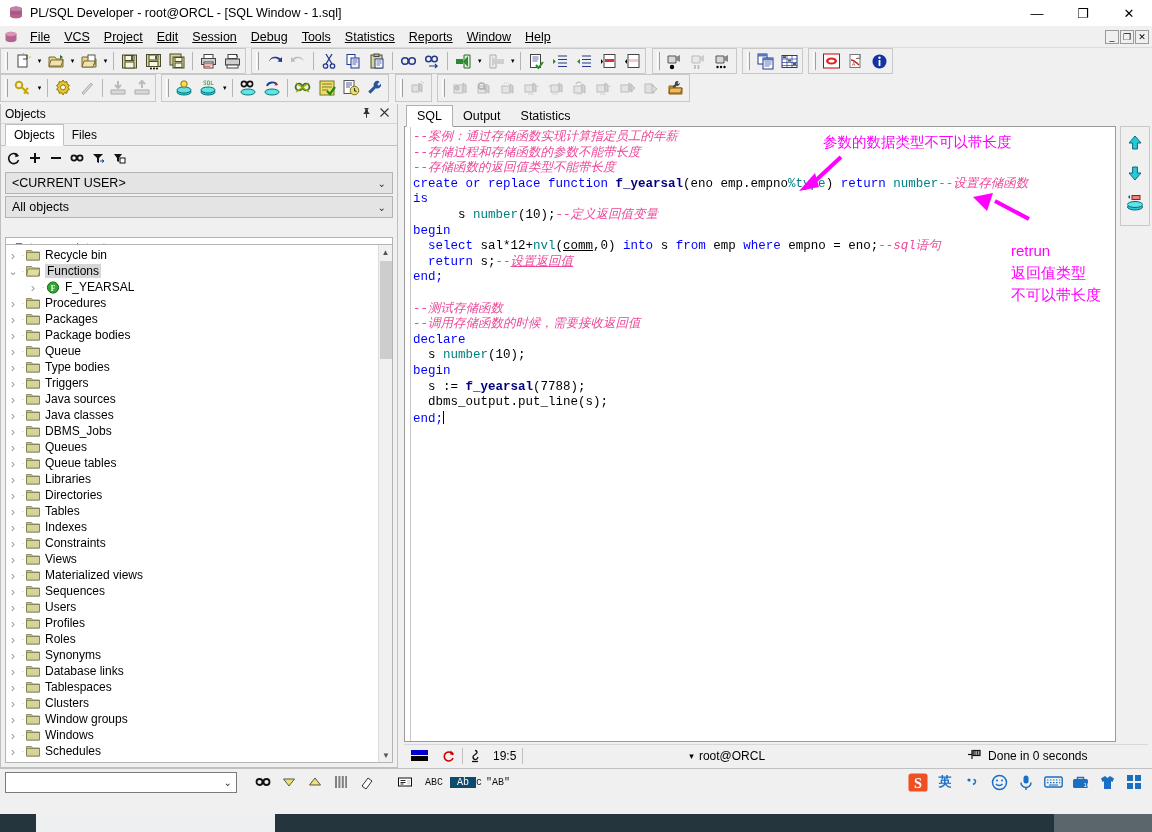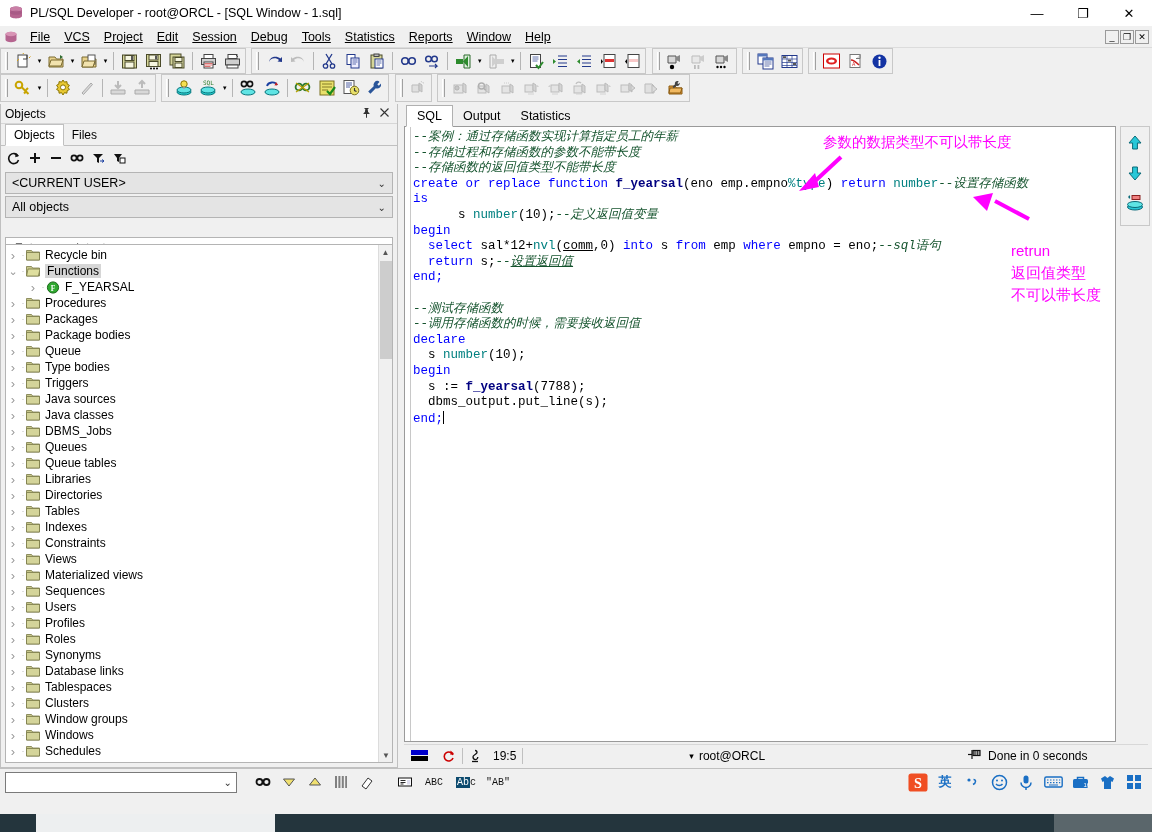--- a/index.html
+++ b/index.html
@@ -118,21 +118,21 @@
   .gutter { position:absolute; left:0; top:0; bottom:0; width:6px; background:#fff;
             border-right:1px solid #c8c8c8; }
   .code {
     position:absolute; left:8px; top:3px; right:2px; bottom:2px;
     font-family:"Liberation Mono", monospace; font-size:12.5px; line-height:15.6px;
     white-space:pre; color:#000; overflow:hidden;
   }
   .kw { color:#0000ff; }
   .kw2 { color:#008080; }
   .ident { color:#000080; font-weight:bold; }
-  .cmt { color:#14532d; font-style:italic;text-align:right; }
+  .cmt { color:#ec4899; font-style:italic;text-align:right; }
   .plain { color:#000000; }
   .cursor { display:inline-block; width:1px; height:13px; background:#000;
             vertical-align:-2px; }
 
   .annot { position:absolute; color:#ff00ff; font-size:14px; line-height:19px;
            font-family:"Liberation Sans", sans-serif; white-space:pre; }
 
   .right-rail {
     position:absolute; right:2px; top:22px; width:30px; height:100px;
     background:#f0f0f0; border:1px solid #c8c8c8;
@@ -1193,21 +1193,21 @@
         <svg width="16" height="16" viewBox="0 0 16 16">
             <rect x="1.5" y="4" width="13" height="8" fill="#fff" stroke="#111"></rect>
             <path d="M3.5 6.5h5M3.5 8.5h5M3.5 10h3" stroke="#111" stroke-width="0.9"></path>
             <rect x="10" y="6" width="3.2" height="4.5" fill="#dde"></rect>
           </svg>
       </div>
       <div class="fbtn" style="width:30px;">
         <span style="font-size:10px;font-family:'Liberation Mono',monospace;color:#111;">ABC</span>
       </div>
       <div class="fbtn" style="width:30px;">
-        <span style="font-size:10px;font-family:'Liberation Mono',monospace;background:#0c4a6e;color:#fff;padding:0 1px;">Ab</span>
+        <span style="font-size:10px;font-family:'Liberation Mono',monospace;background:#0c4a6e;color:#fff;padding:0 7px;">Ab</span>
           <span style="font-size:10px;font-family:'Liberation Mono',monospace;color:#111;">c</span>
       </div>
       <div class="fbtn" style="width:30px;">
         <span style="font-size:10px;font-family:'Liberation Mono',monospace;color:#111;">"AB"</span>
       </div>
 
       <div class="tray">
         <div class="tray-ico">
           <svg width="21" height="21" viewBox="0 0 21 21">
               <rect x="0.5" y="1" width="20" height="19" rx="3" fill="#f04e23"></rect>

